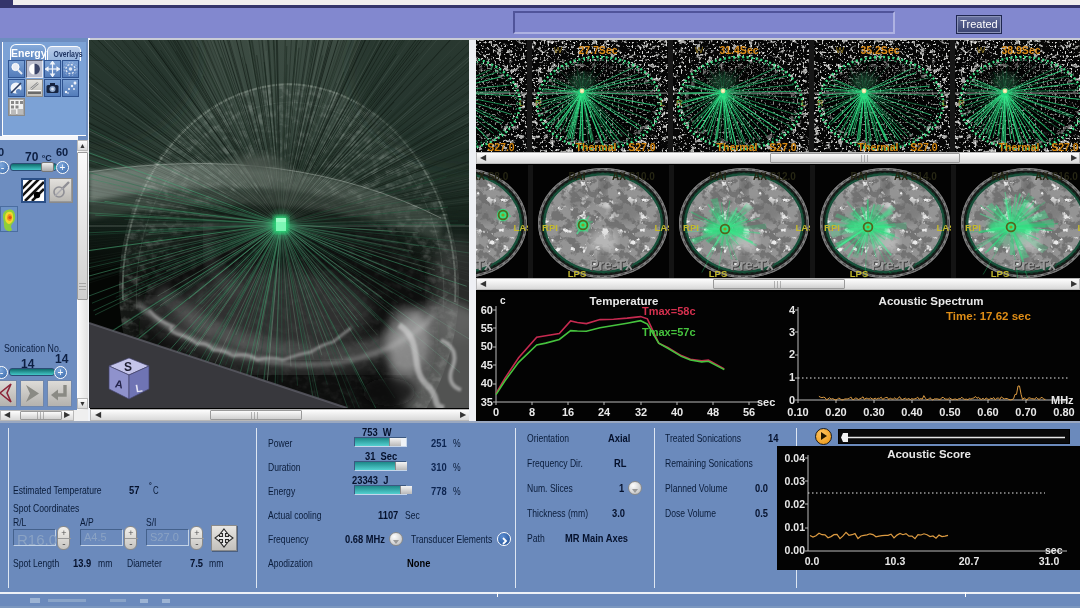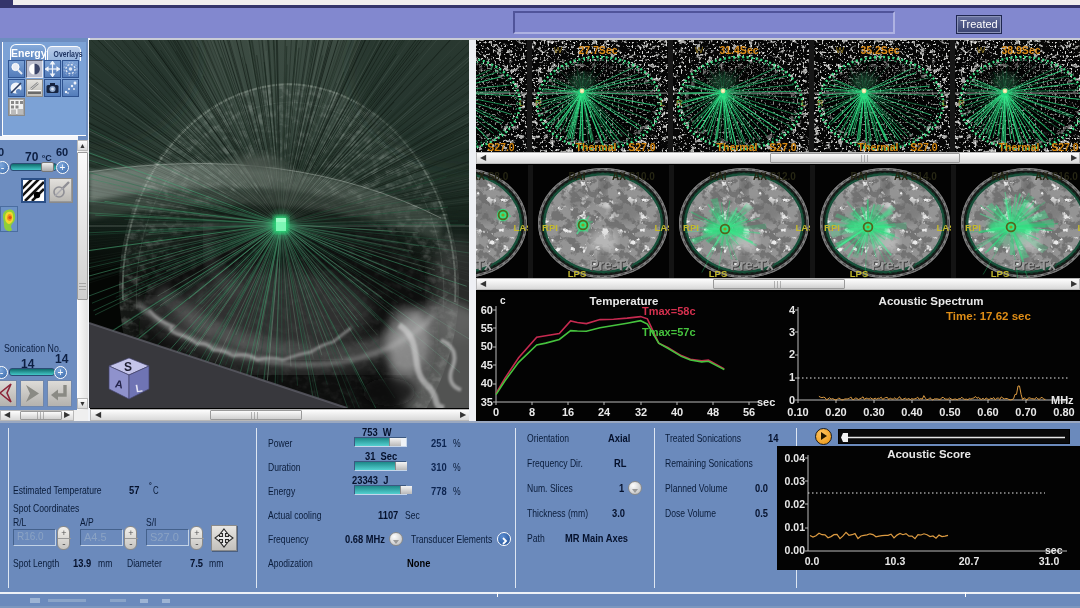--- a/index.html
+++ b/index.html
@@ -1769,21 +1769,21 @@
 <div class="abs" style="left:796px;top:428px;width:1px;height:160px;background:#dde6f2"></div>
 
 <div class="abs lbl" style="left:13px;top:484px">Estimated Temperature</div>
 <div class="abs val" style="left:129px;top:484px">57</div>
 <div class="abs val" style="left:149px;top:481px;font-size:8px">°</div>
 <div class="abs lbl" style="left:153px;top:485px;font-size:10px">C</div>
 <div class="abs lbl" style="left:13px;top:502px">Spot Coordinates</div>
 <div class="abs lbl" style="left:13px;top:516px">R/L</div>
 <div class="abs lbl" style="left:80px;top:516px">A/P</div>
 <div class="abs lbl" style="left:146px;top:516px">S/I</div>
-<div class="abs" style="left:13px;top:529px;width:43px;height:17px;background:#6b8abc;border:1px solid;border-color:#44618c #c2d2e6 #c2d2e6 #44618c;color:#8ba3c4;font-size:10px;padding:1px 3px">R16.0</div>
+<div class="abs" style="left:13px;top:529px;width:43px;height:17px;background:#6b8abc;border:1px solid;border-color:#44618c #c2d2e6 #c2d2e6 #44618c;color:#8ba3c4;font-size:15px;padding:1px 3px">R16.0</div>
 <div class="abs" style="left:80px;top:529px;width:43px;height:17px;background:#6b8abc;border:1px solid;border-color:#44618c #c2d2e6 #c2d2e6 #44618c;color:#8ba3c4;font-size:11px;padding:1px 3px">A4.5</div>
 <div class="abs" style="left:146px;top:529px;width:43px;height:17px;background:#6b8abc;border:1px solid;border-color:#44618c #c2d2e6 #c2d2e6 #44618c;color:#8ba3c4;font-size:11px;padding:1px 3px">S27.0</div>
 <div class="abs" style="left:57px;top:526px;width:13px;height:24px;background:linear-gradient(#f2f0ec,#c6c4c0);border:1px solid #8a8a8a;border-radius:6px">
 <div class="abs" style="left:2px;top:2px;width:8px;height:8px;color:#555;font-size:9px;line-height:8px;text-align:center">+</div>
 <div class="abs" style="left:0;top:11px;width:13px;height:1px;background:#999"></div>
 <div class="abs" style="left:2px;top:13px;width:8px;height:8px;color:#555;font-size:10px;line-height:7px;text-align:center">-</div>
   </div>
 <div class="abs" style="left:124px;top:526px;width:13px;height:24px;background:linear-gradient(#f2f0ec,#c6c4c0);border:1px solid #8a8a8a;border-radius:6px">
 <div class="abs" style="left:2px;top:2px;width:8px;height:8px;color:#555;font-size:9px;line-height:8px;text-align:center">+</div>
 <div class="abs" style="left:0;top:11px;width:13px;height:1px;background:#999"></div>

